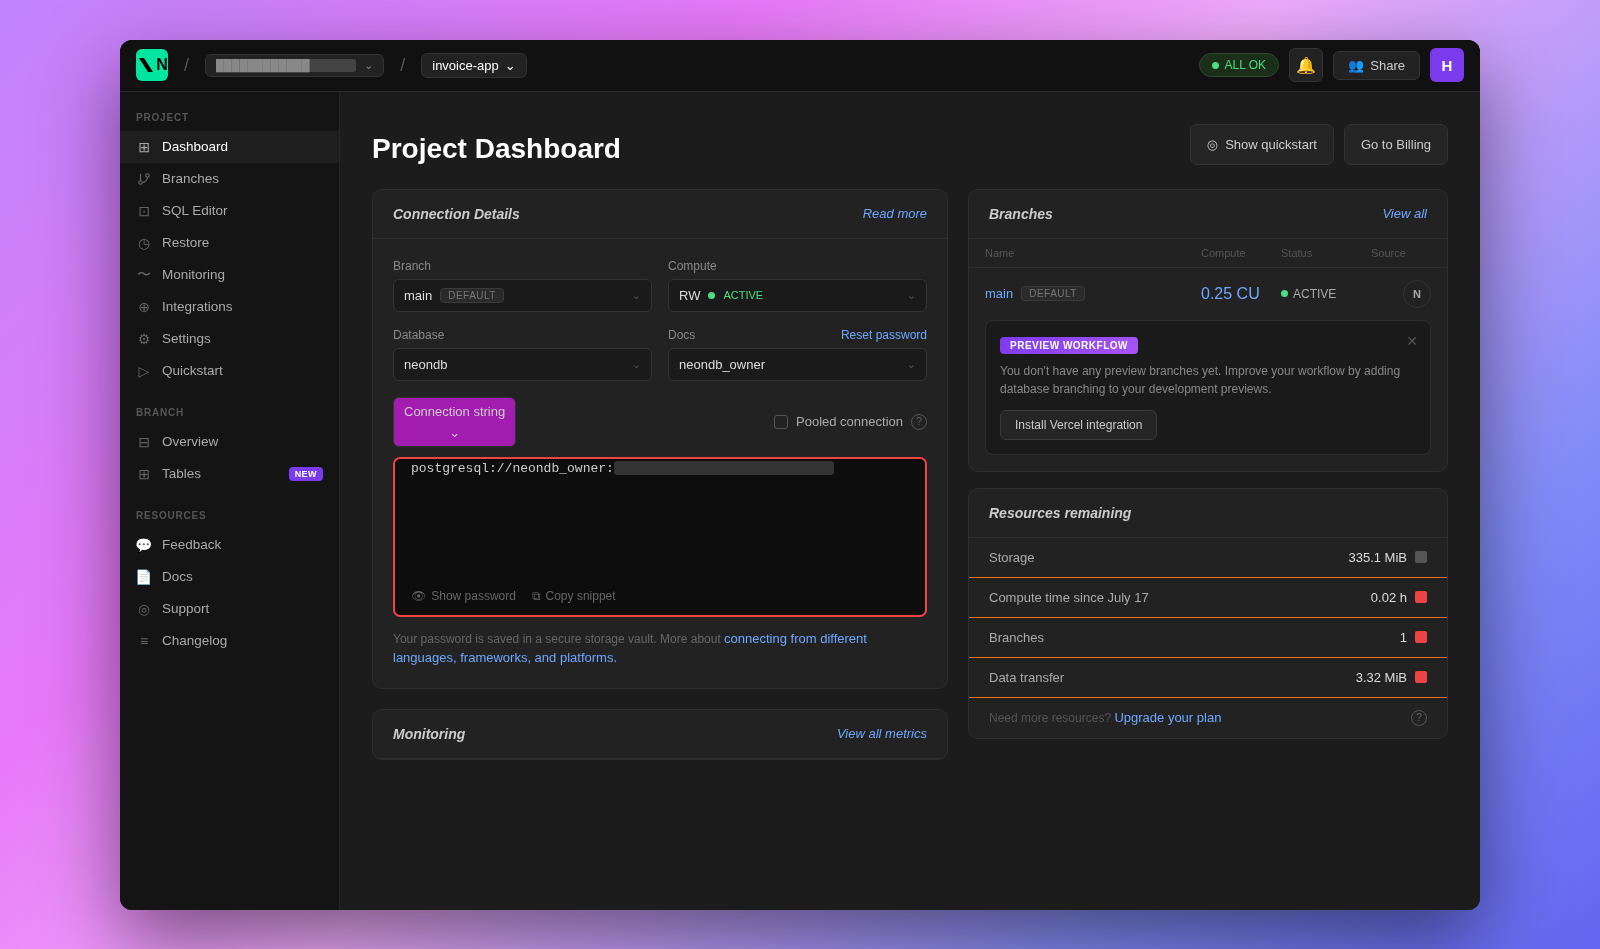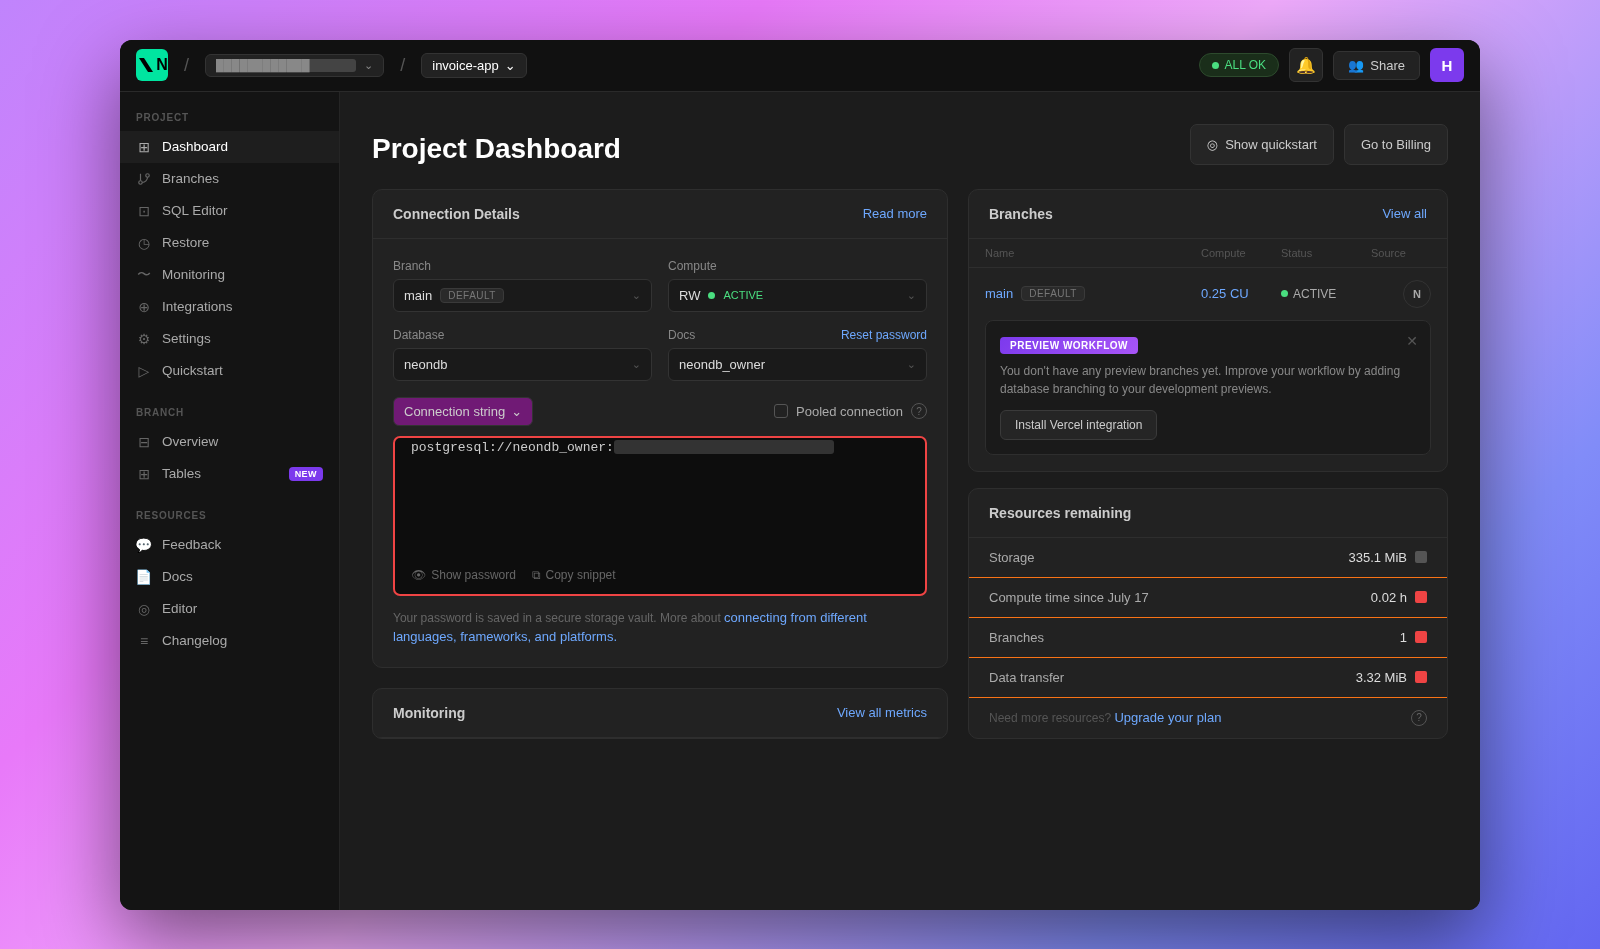--- a/index.html
+++ b/index.html
@@ -255,20 +255,21 @@
       border: 1px solid #2e2e2e;
       border-radius: 10px;
       overflow: hidden;
     }
     .card-header {
       display: flex;
       align-items: center;
       justify-content: space-between;
       padding: 16px 20px;
       border-bottom: 1px solid #2e2e2e;
+      font-style: italic;
     }
     .card-title {
       font-size: 14px;
       font-weight: 600;
       color: #ccc;
     }
     .card-link {
       font-size: 13px;
       color: #6ea8fe;
       cursor: pointer;
@@ -321,30 +322,31 @@
     .chevron-icon { color: #555; font-size: 11px; }
     .reset-link { font-size: 12px; color: #6ea8fe; cursor: pointer; }
     
     .conn-bar {
       display: flex;
       align-items: center;
       justify-content: space-between;
       margin-bottom: 10px;
     }
     .conn-type-select {
-      background: #701a75;
+      background: #a21caf;
       border: 1px solid #333;
       border-radius: 6px;
       padding: 6px 10px;
       color: #ccc;
       font-size: 13px;
       display: flex;
       align-items: center;
       gap: 6px;
       cursor: pointer;
+      flex-direction: column;
     }
     .pooled-label {
       display: flex;
       align-items: center;
       gap: 8px;
       font-size: 13px;
       color: #aaa;
     }
     .checkbox {
       width: 14px;
@@ -429,21 +431,21 @@
     }
     .branches-table-row {
       display: grid;
       grid-template-columns: 1fr 80px 90px 60px;
       padding: 12px 16px;
       align-items: center;
     }
     .branch-name-cell { display: flex; align-items: center; gap: 8px; }
     .branch-link { color: #6ea8fe; font-size: 13px; font-weight: 500; cursor: pointer; }
     .branch-status { display: flex; align-items: center; gap: 5px; font-size: 12px; color: #aaa; }
-    .branch-compute { font-size: 13px; color: #6ea8fe; }
+    .branch-compute { font-size: 16px; color: #6ea8fe; }
     .branch-source {
       width: 28px;
       height: 28px;
       border: 1px solid #333;
       border-radius: 50%;
       display: flex;
       align-items: center;
       justify-content: center;
       margin-left: auto;
     }
@@ -630,21 +632,21 @@
       <div class="sidebar-item">
         <span class="sidebar-icon">💬</span>
         <span>Feedback</span>
       </div>
       <div class="sidebar-item">
         <span class="sidebar-icon">📄</span>
         <span>Docs</span>
       </div>
       <div class="sidebar-item">
         <span class="sidebar-icon">◎</span>
-        <span>Editor</span>
+        <span>Support</span>
       </div>
       <div class="sidebar-item">
         <span class="sidebar-icon">≡</span>
         <span>Changelog</span>
       </div>
     </div>
 
     <div class="content">
       <div class="content-inner">
 

